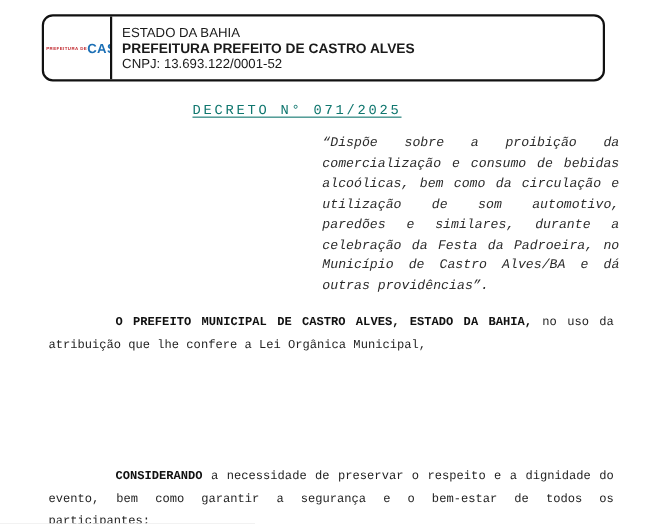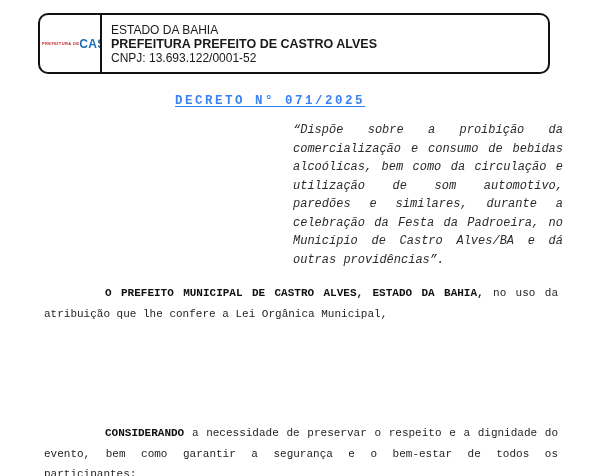--- a/index.html
+++ b/index.html
@@ -64,24 +64,24 @@
   .h-line1 { font-size:12px; }
   .h-line2 { font-size:12.5px; font-weight:bold; }
   .h-line3 { font-size:12px; }
 
   
   .doc-title {
     position:absolute; left:0; top:91px; width:540px;
     text-align:center;
   }
   .doc-title span {
-    font-weight:bold; font-size:12.5px; letter-spacing:2.5px;
+    font-weight:normal; font-size:12.5px; letter-spacing:2.5px;
     text-decoration:underline;
     text-underline-offset:2px;
-    color:#3b82f6;
+    color:#0f766e;
   }
   .quote {
     position:absolute; left:293px; top:121px; width:270px;
     font-style:italic; font-size:12px; line-height:18.5px;
     text-align:justify; color:#2b2b2b;
   }
   .para {
     position:absolute; left:44px; width:514px;
     font-size:11px; line-height:21px;
     text-align:justify; text-indent:61px;

